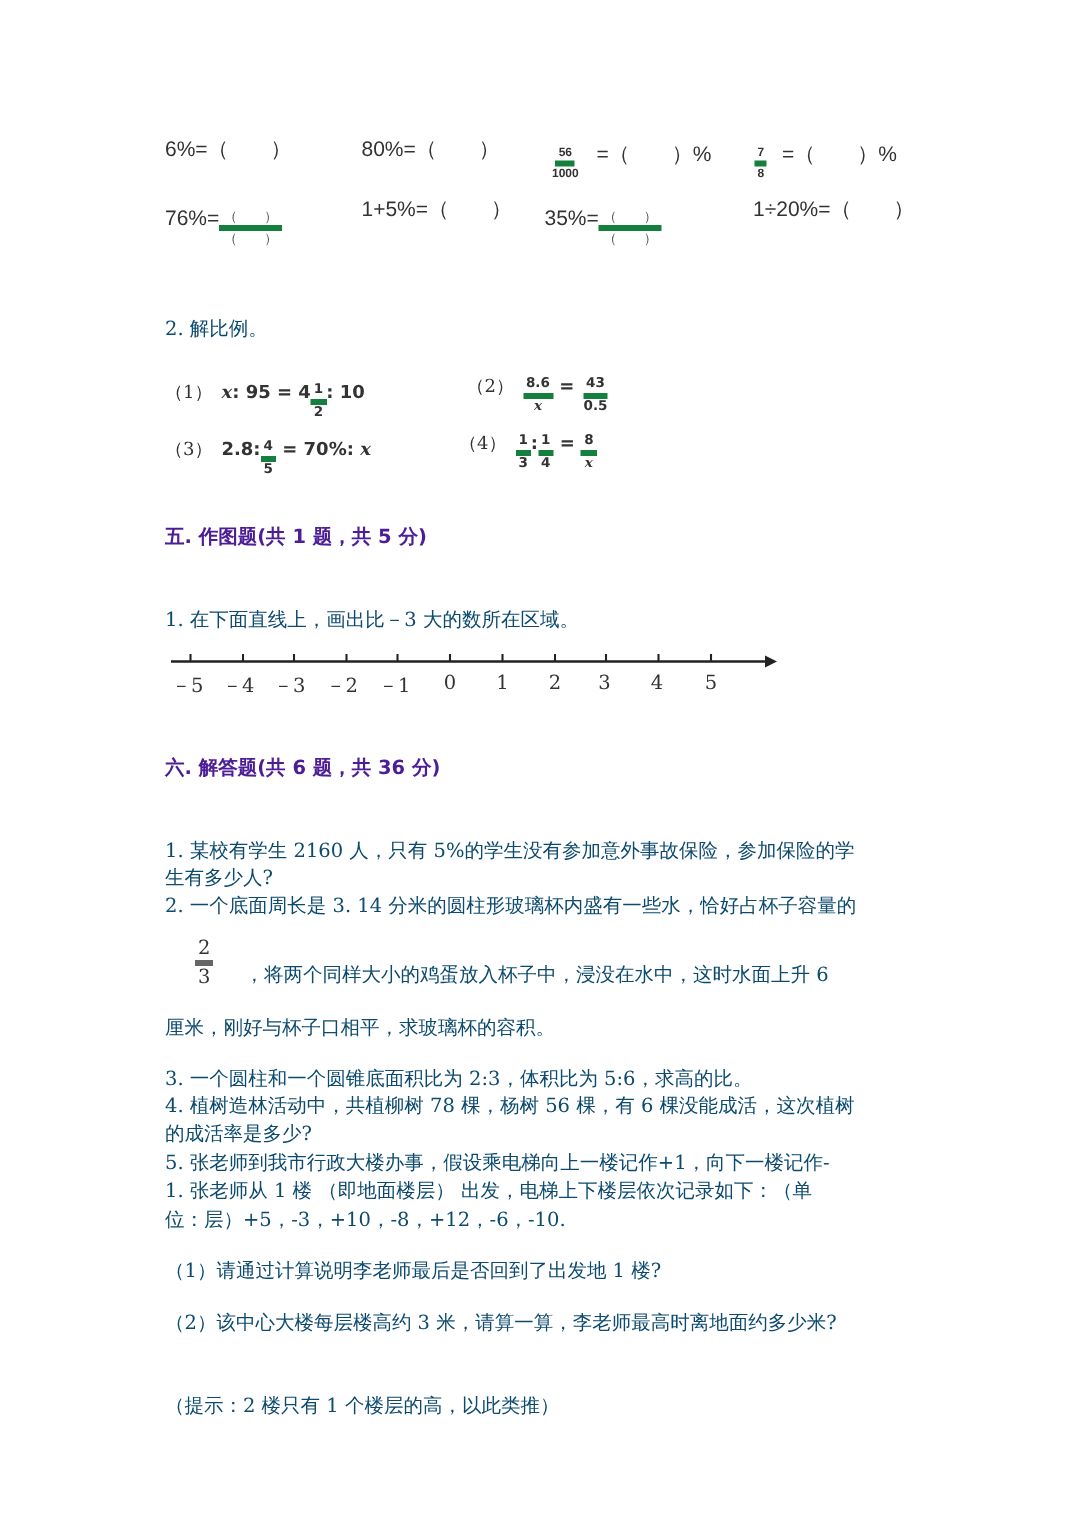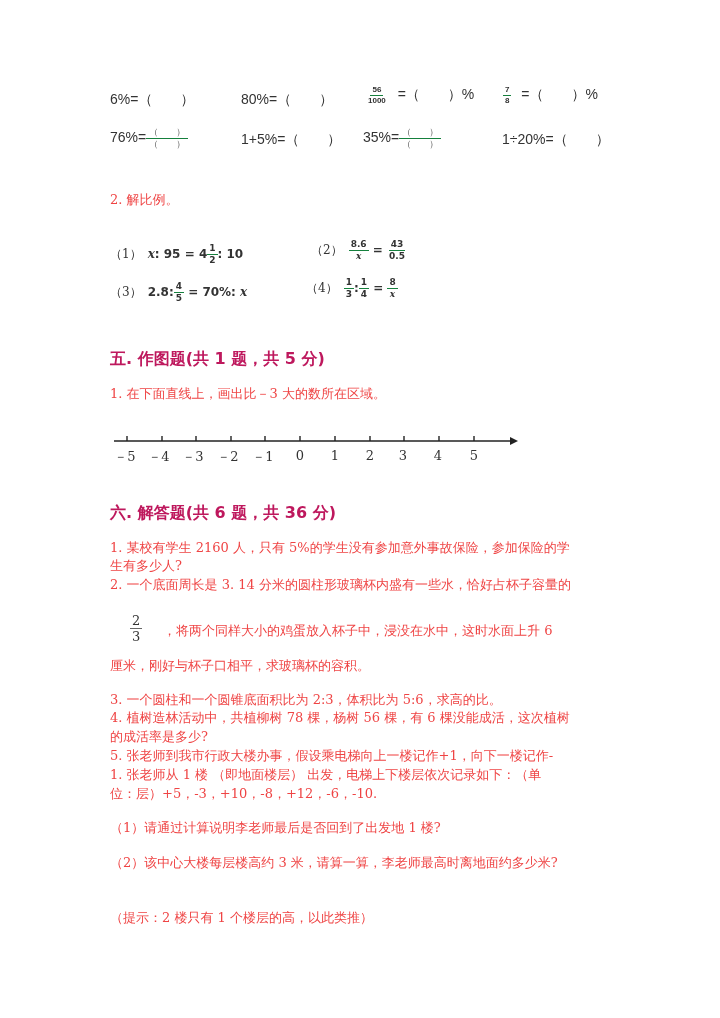--- a/index.html
+++ b/index.html
@@ -5,32 +5,32 @@
     html, body { margin: 0; padding: 0; background: #ffffff; }
     body {
       width: 720px; height: 1018px; position: relative; overflow: hidden;
       font-family: "DejaVu Serif", "Liberation Serif", serif;
       color: #333333;
     }
     .abs { position: absolute; white-space: nowrap; }
     .sans { font-family: "Liberation Sans", "DejaVu Sans", sans-serif; }
     .row1 { font-size: 14px; color: #333; }
     .frac { display: inline-flex; flex-direction: column; align-items: center; vertical-align: middle; line-height: 1; }
-    .frac .num { border-bottom: 1px solid #15803d; padding: 0 2px 1px; }
+    .frac .num { border-bottom: 4px solid #15803d; padding: 0 2px 1px; margin-top: 12px; }
     .frac .den { padding: 1px 2px 0; }
     .frac.small { font-size: 8px; font-weight: bold; }
     .frac.blank { font-size: 9px; color: #555; }
     .frac.blank .num { padding: 0 3px 1px; min-width: 28px; text-align: center; }
     .frac.blank .den { min-width: 28px; text-align: center; }
     .eq { font-family: "DejaVu Sans", sans-serif; font-size: 12px; font-weight: bold; color: #333; }
     .eq .frac { font-size: 9px; font-weight: bold; }
     .eq i { font-family: "DejaVu Serif", serif; font-weight: bold; }
     .label { font-family: "DejaVu Serif", serif; font-size: 12px; font-weight: normal; color: #333; margin-right: 6px; }
-    .h-section { font-family: "DejaVu Sans", sans-serif; font-weight: bold; font-size: 16px; color: #be185d; }
-    .p { font-size: 13px; color: #ef4444; line-height: 19px; }
+    .h-section { font-family: "DejaVu Sans", sans-serif; font-weight: bold; font-size: 13px; color: #4c1d95; }
+    .p { font-size: 13px; color: #0c4a6e; line-height: 19px; margin-top: 20px; }
     .numline-label { font-family: "DejaVu Serif", serif; font-size: 13px; color: #333; position: absolute; top: 16px; transform: translateX(-50%); }
   </style>
 </head>
 <body>
 
 <div class="abs row1 sans" style="left:110px; top:91px;">6%=（　　）</div>
 <div class="abs row1 sans" style="left:241px; top:91px;">80%=（　　）</div>
 <div class="abs row1 sans" style="left:366px; top:86px;">
   <span class="frac small">
     <span class="num">56</span>

